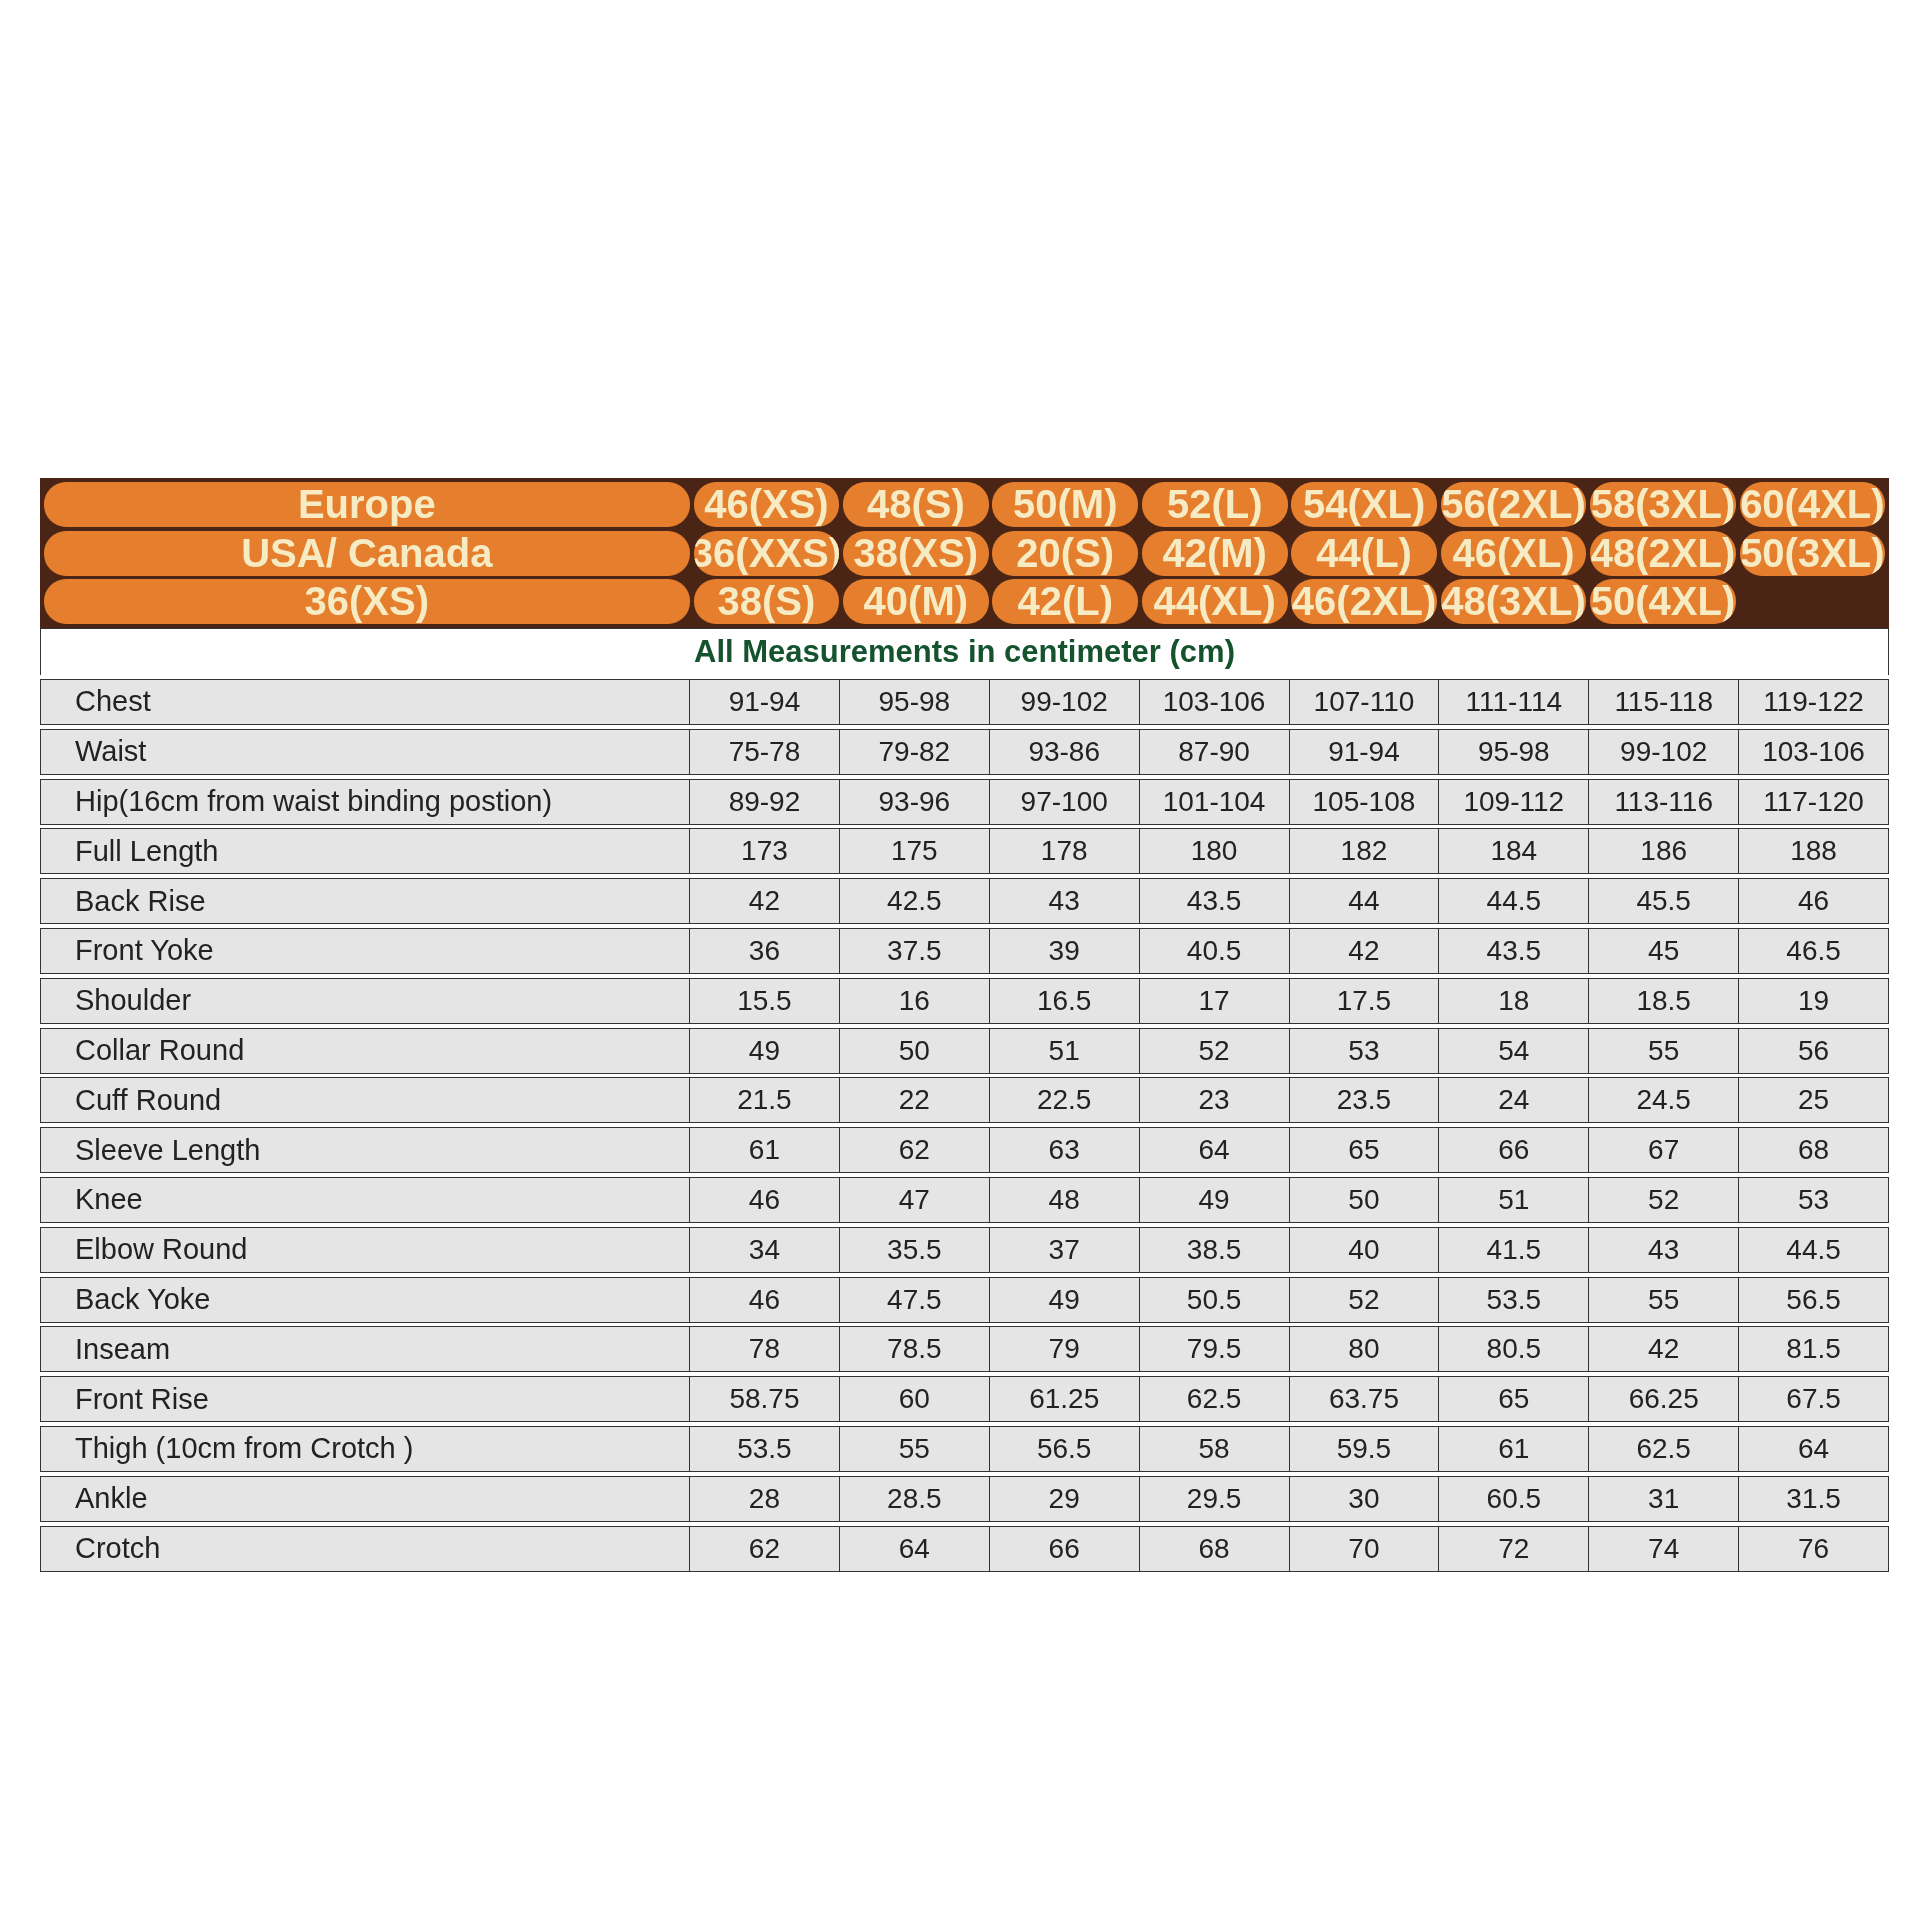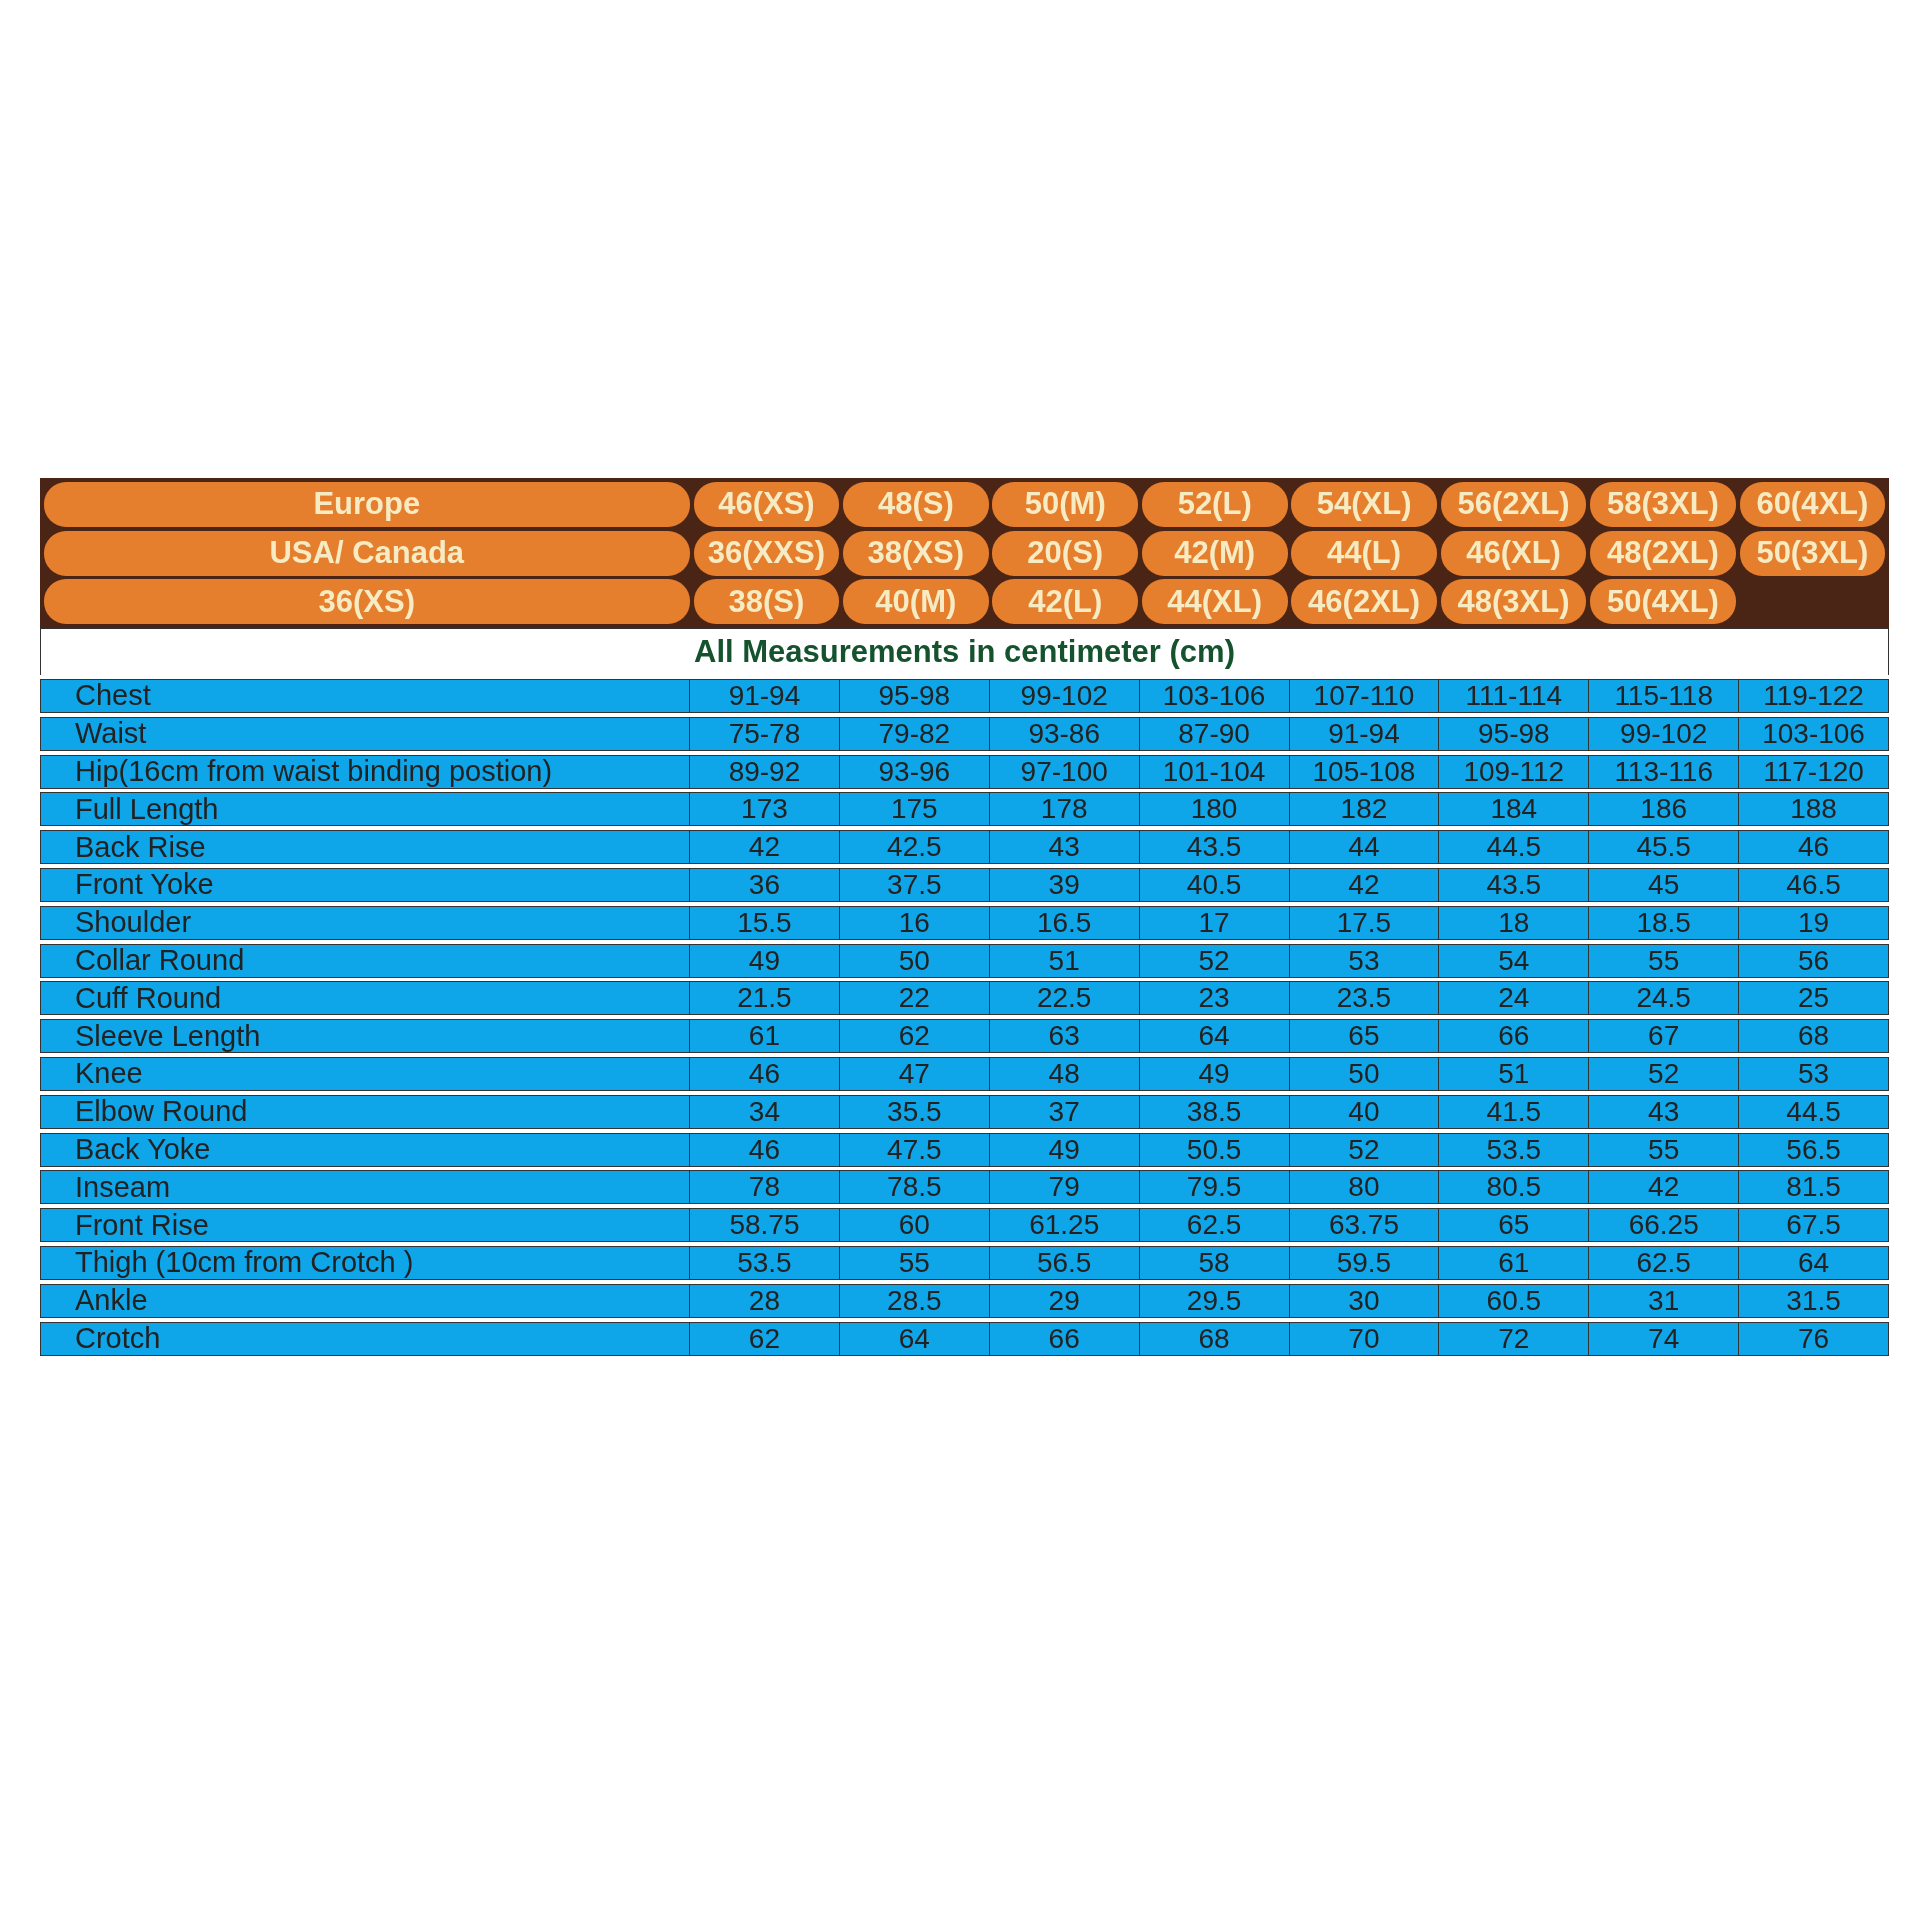--- a/index.html
+++ b/index.html
@@ -21,21 +21,21 @@
     grid-auto-rows: 45px;
     gap: 3.8px;
     padding: 3.8px;
     background: #4A2414;
     box-sizing: border-box;
   }
   .hcell {
     background: #E57E2D;
     color: #F6EBC3;
     font-weight: 700;
-    font-size: 31px;
+    font-size: 40px;
     display: flex;
     align-items: center;
     justify-content: center;
     white-space: nowrap;
     overflow: hidden;
     border-radius: 22px;
   }
   
   .subtitle-row {
     box-sizing: border-box;
@@ -50,22 +50,22 @@
     font-weight: 700;
     font-size: 31px;
   }
   
   .t-row {
     display: grid;
     grid-template-columns: 648px repeat(8, 1fr);
     margin-top: 3.8px;
     border: 1.9px solid #333333;
     box-sizing: border-box;
-    height: 34px;
-    background: #0ea5e9;
+    height: 46px;
+    background: #e5e5e5;
   }
   .lcell {
     display: flex;
     align-items: center;
     padding-left: 34px;
     font-size: 29px;
     color: #222222;
     white-space: nowrap;
     overflow: hidden;
   }

